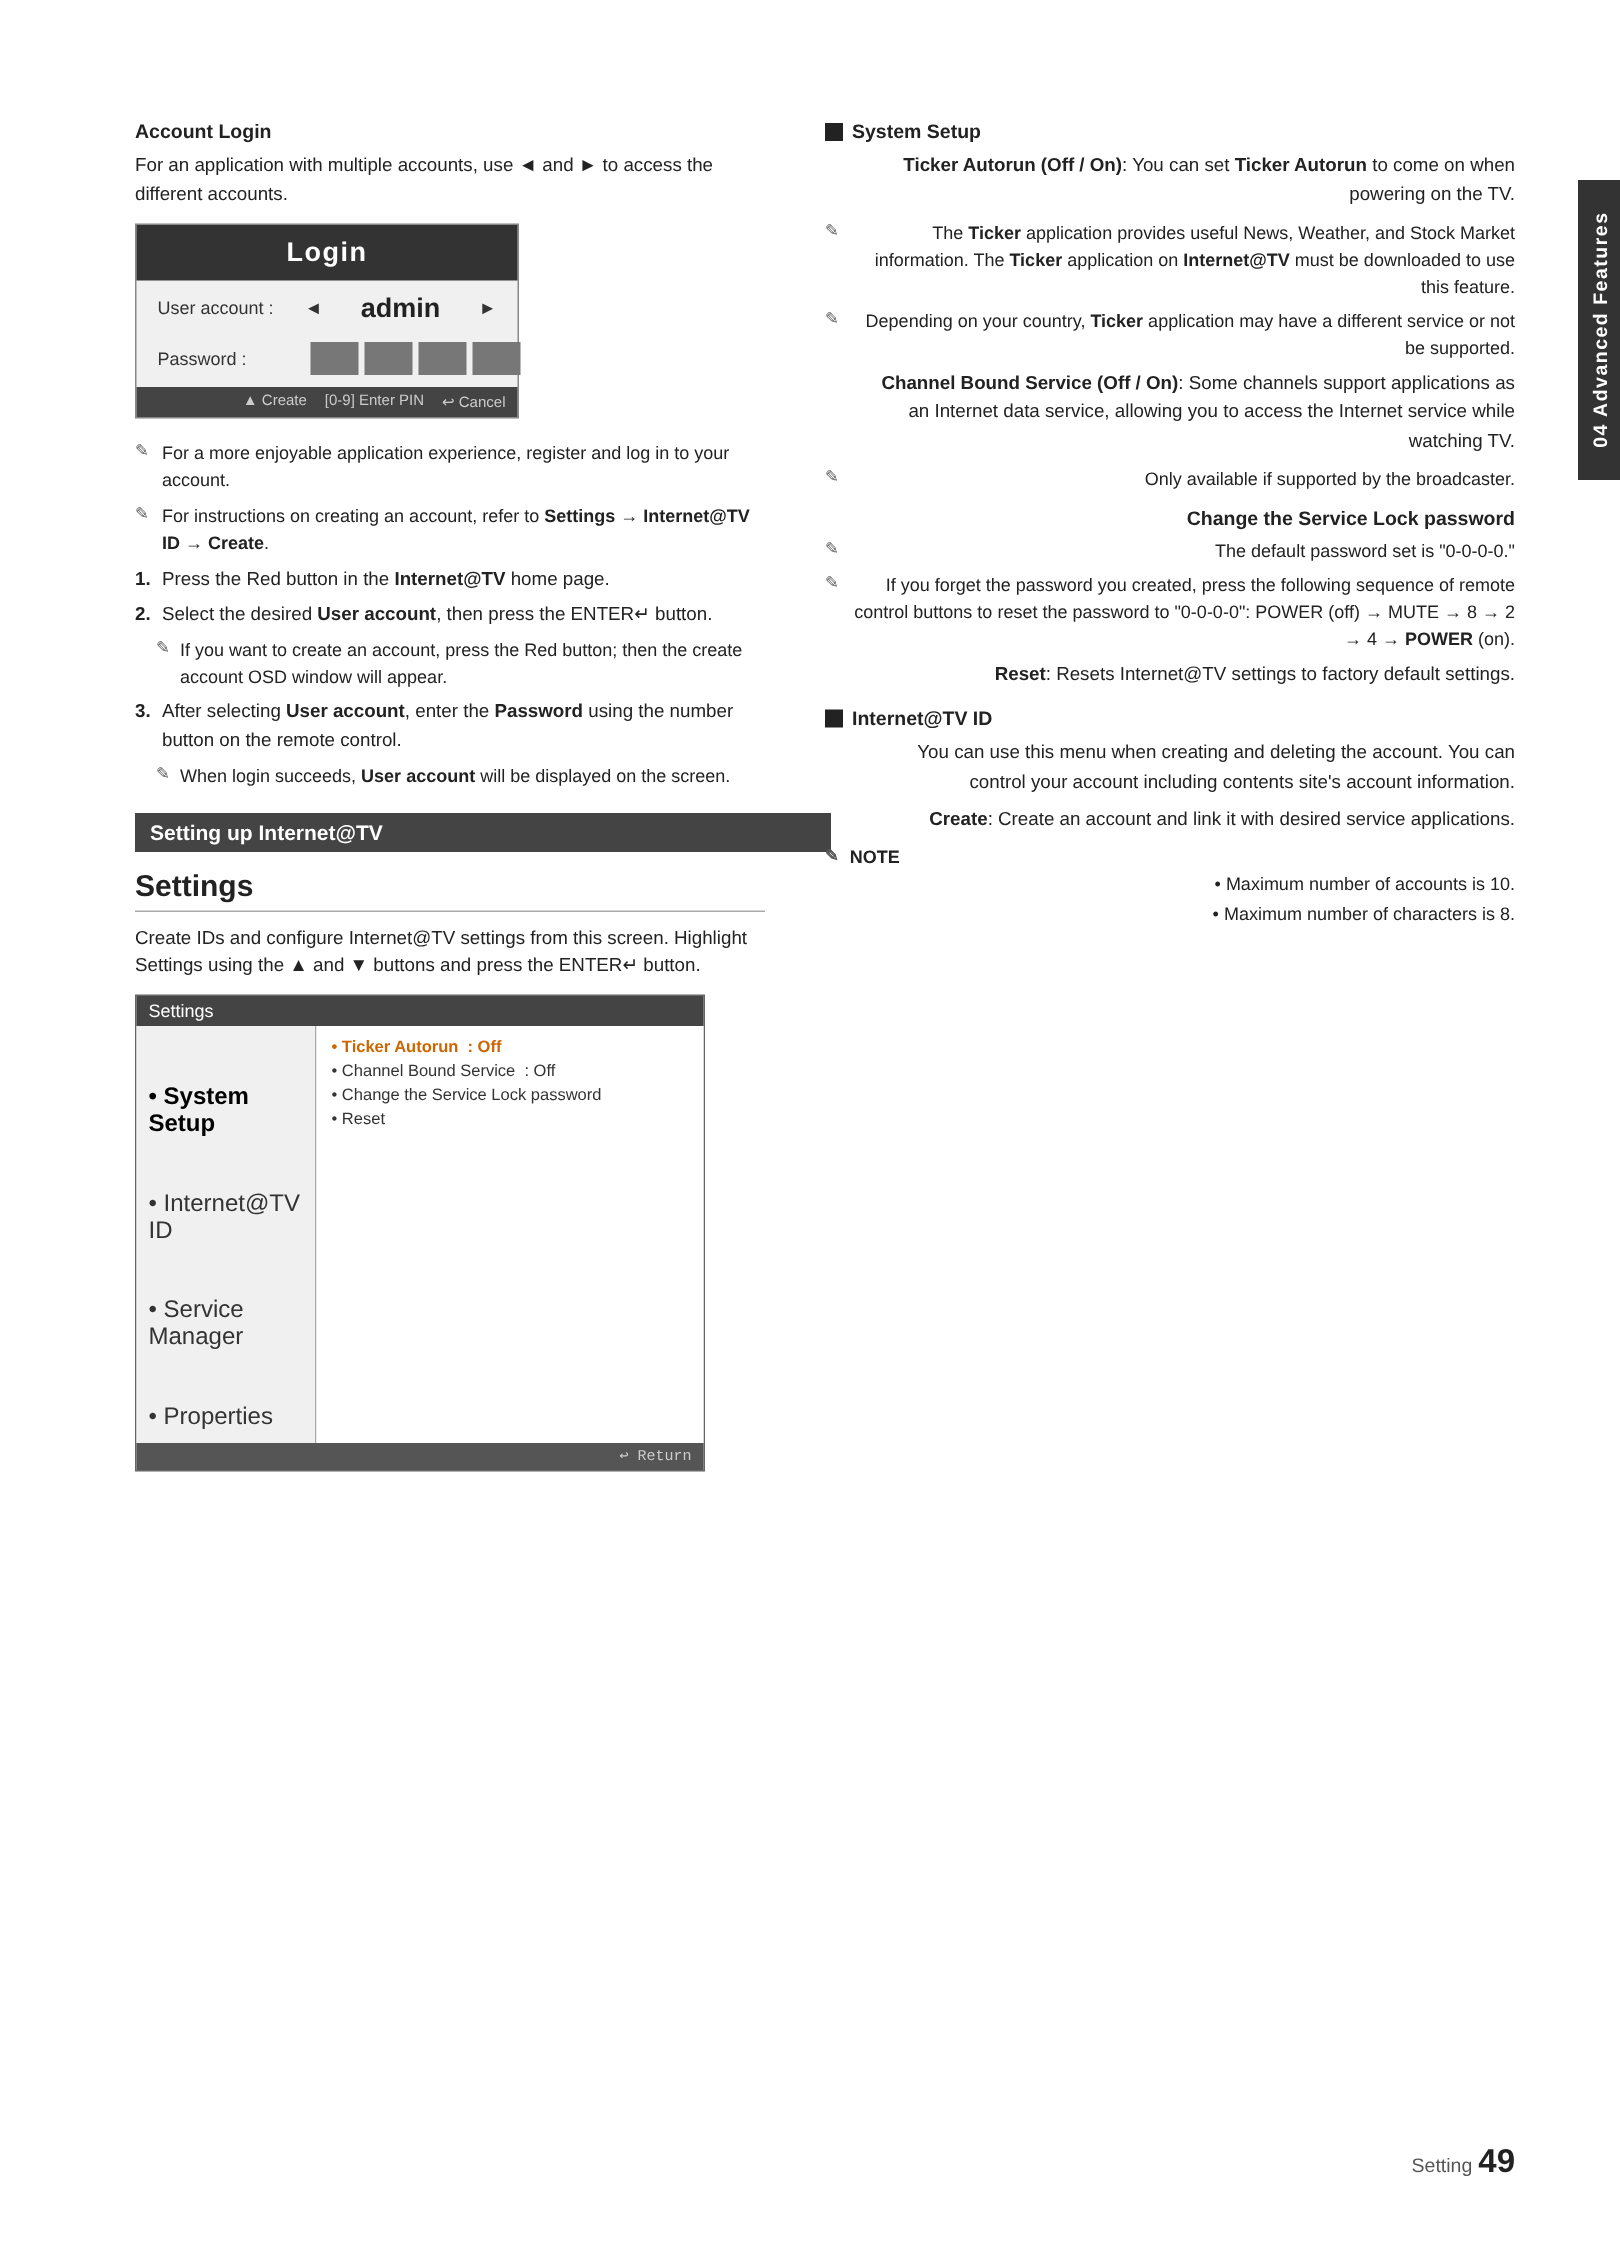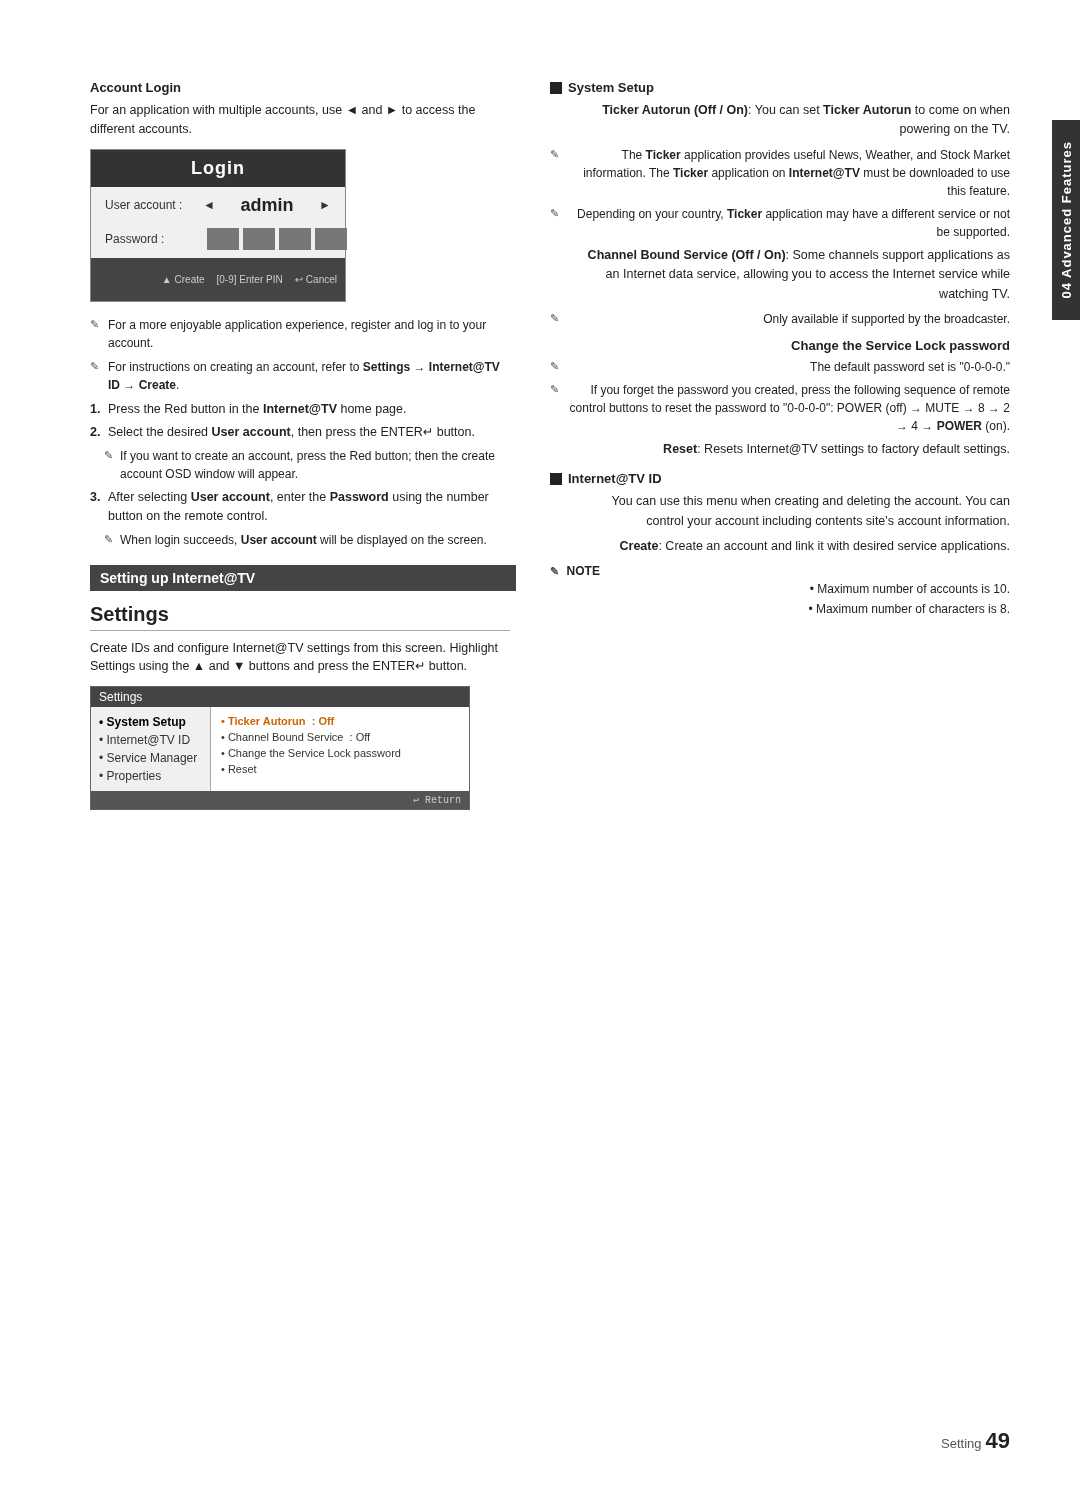--- a/index.html
+++ b/index.html
@@ -145,21 +145,21 @@
       height: 22px;
       background: #777;
       display: inline-block;
     }
 
     .login-footer {
       background: #444;
       color: #ccc;
       font-size: 10px;
       text-align: right;
-      padding: 16px 8px;
+      padding: 4px 8px;
       display: flex;
       justify-content: flex-end;
       gap: 12px;
     }
 
     
     .tip-text {
       font-size: 12px;
       line-height: 1.5;
       margin-bottom: 6px;
@@ -207,21 +207,21 @@
     }
 
     
     .section-bar {
       background: #444;
       color: white;
       font-size: 14px;
       font-weight: bold;
       padding: 5px 10px;
       margin: 16px 0 12px 0;
-      width: 426px;
+      width: 464px;
     }
 
     
     .settings-heading {
       font-size: 20px;
       font-weight: bold;
       border-bottom: 1px solid #aaa;
       padding-bottom: 4px;
       margin-bottom: 8px;
     }
@@ -246,23 +246,24 @@
     }
 
     .settings-left-menu {
       width: 120px;
       border-right: 1px solid #aaa;
       padding: 6px 8px;
       background: #f0f0f0;
     }
 
     .settings-menu-item {
-      font-size: 12px;
+      font-size: 16px;
       padding: 2px 0;
       color: #333;
+      margin-top: 31px;
     }
 
     .settings-menu-item.active {
       color: #000;
       font-weight: bold;
     }
 
     .settings-right-menu {
       padding: 6px 10px;
       flex: 1;

